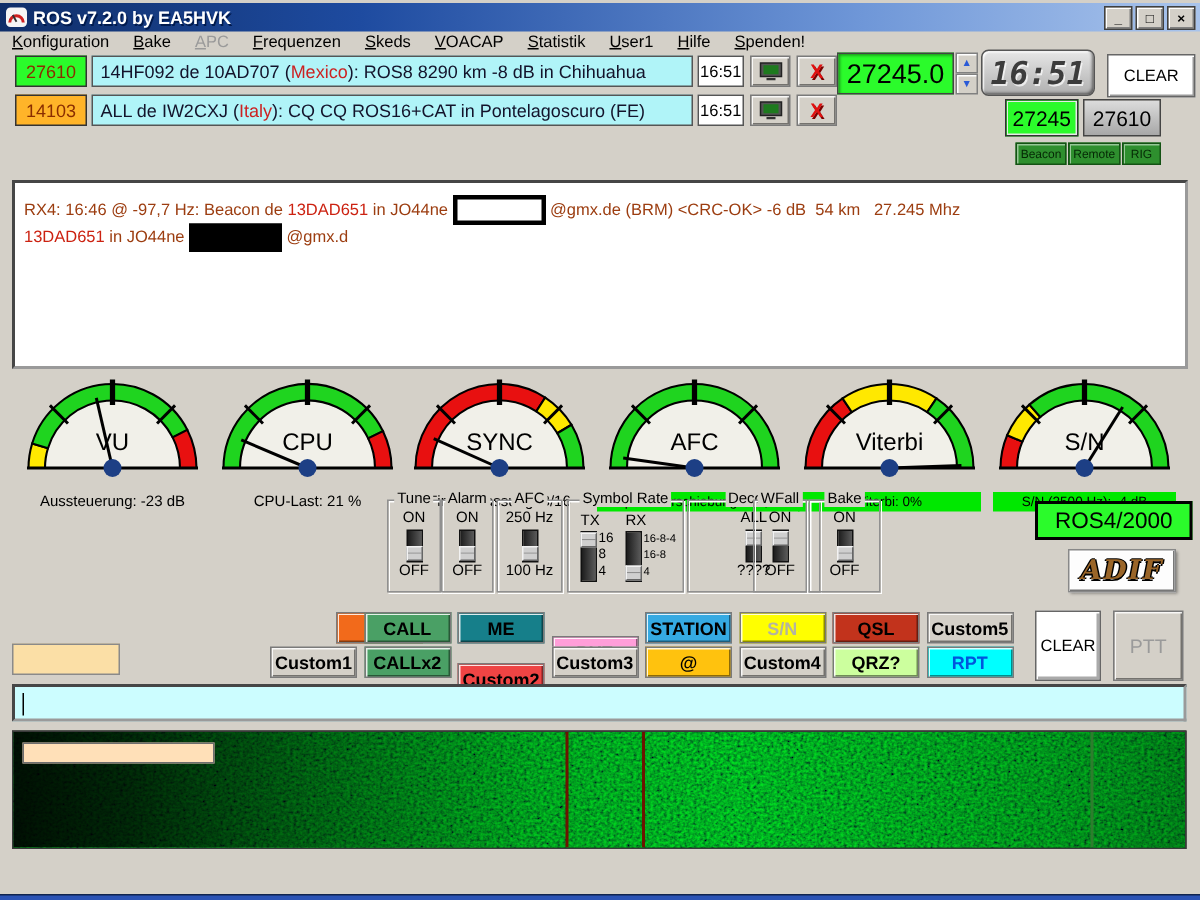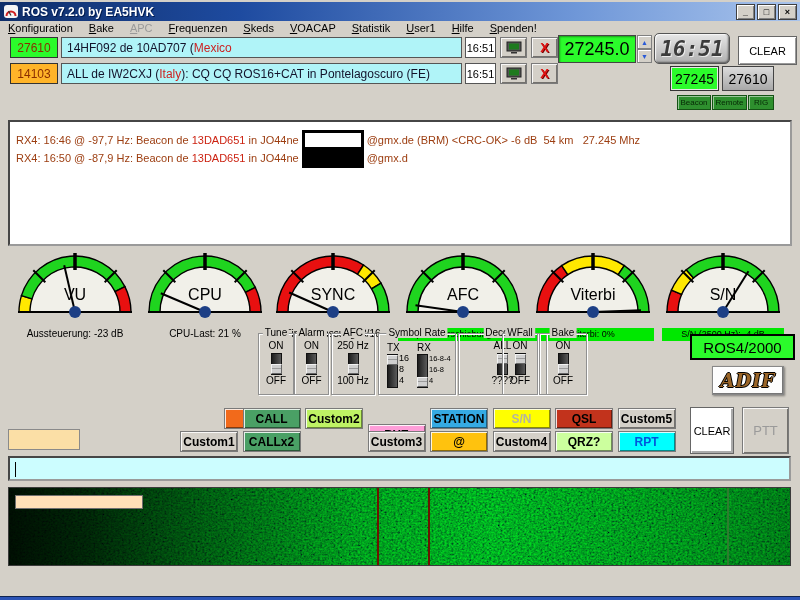--- a/index.html
+++ b/index.html
@@ -158,20 +158,21 @@
       <span class="menu-item"><u>H</u>ilfe</span>
       <span class="menu-item"><u>S</u>penden!</span>
     </div>
 
   <div class="abs" id="qso-rows" style="left:10px;top:37px;">
       <div class="qso-row">
         <div class="qso-badge" style="background: rgb(43, 251, 43);">27610</div>
         <div class="qso-msg">
           <span>14HF092 de 10AD707 (</span>
           <span class="country">Mexico</span>
+          <span>): ROS8 8290 km -8 dB in Chihuahua</span>
         </div>
         <div class="qso-time">16:51</div>
         <div class="row-btn btn3d">
           <svg width="16" height="13" viewBox="0 0 16 13">
             <rect x="1" y="1" width="14" height="9" fill="#555" stroke="#222"></rect>
             <rect x="3" y="2.5" width="10" height="6" fill="#1e7a1e"></rect>
             <rect x="5" y="11" width="6" height="1.5" fill="#333"></rect>
           </svg>
         </div>
         <div class="row-btn btn3d">
@@ -209,21 +210,21 @@
   <div id="mem-active" class="abs">27245</div>
   <div id="mem-alt" class="abs">27610</div>
   <div id="mini-buttons">
       <div class="abs minibtn" style="left: 677px; width: 32px;">Beacon</div>
       <div class="abs minibtn" style="left: 712px; width: 33px;">Remote</div>
       <div class="abs minibtn" style="left: 748px; width: 24px;">RIG</div>
     </div>
 
   <div id="rx-log" class="abs">
       <div class="rx-line"><span>RX4: 16:46 @ -97,7 Hz: Beacon de </span><span class="rx-call">13DAD651</span><span> in JO44ne</span><span class="redact-white"></span><span>@gmx.de (BRM) &lt;CRC-OK&gt; -6 dB  54 km   27.245 Mhz</span></div>
-      <div class="rx-line"><span>RX4: 16:50 @ -87,9 Hz: Beacon de </span><span class="rx-call">13DAD651</span><span> in JO44ne</span><span class="redact-black"></span><span>@gmx.d</span></div>
+      <div class="rx-line"><span class="rx-call">13DAD651</span><span> in JO44ne</span><span class="redact-black"></span><span>@gmx.d</span></div>
     </div>
 
   <div id="gauges">
       <div class="abs gauge-wrap" style="left: 10px;"><svg width="130" height="73" viewBox="0 0 130 73">
           <path d="M 9,66 A 56,56 0 0 1 121,66 Z" fill="#f1f0e9"></path>
           <path d="M9.00,66.00 A56,56 0 0 1 9.62,57.72 A56,56 0 0 1 11.45,49.63 L21.97,52.84 A45,45 0 0 0 20.49,59.35 A45,45 0 0 0 20.00,66.00 Z" fill="#ffe800" stroke="#000" stroke-width="1.4"></path>
           <path d="M11.45,49.63 A56,56 0 0 1 60.12,10.21 A56,56 0 0 1 114.90,40.58 L105.10,45.57 A45,45 0 0 0 61.08,21.17 A45,45 0 0 0 21.97,52.84 Z" fill="#1fd41f" stroke="#000" stroke-width="1.4"></path>
           <path d="M114.90,40.58 A56,56 0 0 1 119.45,52.93 A56,56 0 0 1 121.00,66.00 L110.00,66.00 A45,45 0 0 0 108.76,55.49 A45,45 0 0 0 105.10,45.57 Z" fill="#e81010" stroke="#000" stroke-width="1.4"></path>
           <line x1="94.698484809835" y1="36.301515190165006" x2="106.7193000900063" y2="24.2806999099937" stroke="#000" stroke-width="2"></line>
           <line x1="65" y1="24" x2="65" y2="7" stroke="#000" stroke-width="3.5"></line>
@@ -388,21 +389,21 @@
       <div class="macro-btn btn3d" style="left: 180px; top: 408px; background: rgb(242, 106, 27); color: rgb(0, 0, 0); margin-left: 44px;">CQ</div>
       <div class="macro-btn btn3d" style="left: 242.5px; top: 408px; background: rgb(74, 160, 101); color: rgb(0, 0, 0);">CALL</div>
       <div class="macro-btn btn3d" style="left: 305px; top: 408px; background: rgb(22, 127, 138); color: rgb(0, 0, 0);">ME</div>
       <div class="macro-btn btn3d" style="left: 367.5px; top: 408px; background: rgb(255, 158, 217); color: rgb(0, 0, 0); margin-top: 16px;">BYE</div>
       <div class="macro-btn btn3d" style="left: 430px; top: 408px; background: rgb(53, 170, 227); color: rgb(0, 0, 0);">STATION</div>
       <div class="macro-btn btn3d" style="left: 492.5px; top: 408px; background: rgb(255, 255, 0); color: rgb(180, 180, 160);">S/N</div>
       <div class="macro-btn btn3d" style="left: 555px; top: 408px; background: rgb(194, 51, 28); color: rgb(0, 0, 0);">QSL</div>
       <div class="macro-btn btn3d" style="left: 617.5px; top: 408px; background: rgb(212, 208, 200); color: rgb(0, 0, 0);">Custom5</div>
       <div class="macro-btn btn3d" style="left: 180px; top: 431px; background: rgb(212, 208, 200); color: rgb(0, 0, 0);">Custom1</div>
       <div class="macro-btn btn3d" style="left: 242.5px; top: 431px; background: rgb(74, 160, 101); color: rgb(0, 0, 0);">CALLx2</div>
-      <div class="macro-btn btn3d" style="left: 305px; top: 408px; background: #bef264; color: rgb(0, 0, 0);">Custom2</div>
+      <div class="macro-btn btn3d" style="left: 305px; top: 442px; background: #ef4444; color: rgb(0, 0, 0);">Custom2</div>
       <div class="macro-btn btn3d" style="left: 367.5px; top: 431px; background: rgb(212, 208, 200); color: rgb(0, 0, 0);">Custom3</div>
       <div class="macro-btn btn3d" style="left: 430px; top: 431px; background: rgb(255, 194, 14); color: rgb(0, 0, 0);">@</div>
       <div class="macro-btn btn3d" style="left: 492.5px; top: 431px; background: rgb(212, 208, 200); color: rgb(0, 0, 0);">Custom4</div>
       <div class="macro-btn btn3d" style="left: 555px; top: 431px; background: rgb(204, 255, 158); color: rgb(0, 0, 0);">QRZ?</div>
       <div class="macro-btn btn3d" style="left: 617.5px; top: 431px; background: rgb(0, 255, 255); color: rgb(0, 85, 221);">RPT</div>
     </div>
   <div id="clear-big" class="abs">CLEAR</div>
   <div id="ptt-btn" class="abs btn3d">PTT</div>
 
   <div id="beige-box" class="abs"></div>

